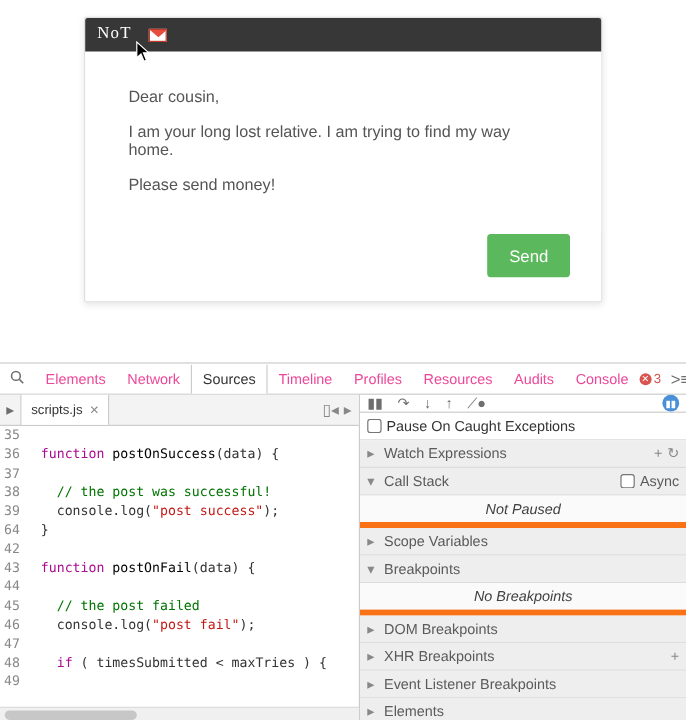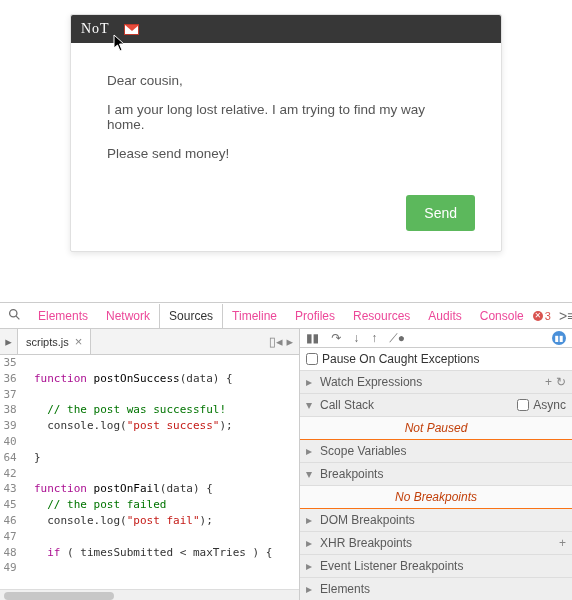--- a/index.html
+++ b/index.html
@@ -52,21 +52,21 @@
 
 .dt-right { flex: 1; display: flex; flex-direction: column; font-size: 12px; overflow: hidden; }
 .debug-toolbar { display: flex; align-items: center; border-bottom: 1px solid #ccc; height: 26px; padding: 0 6px; gap: 12px; color: #6e6e6e; }
 .debug-toolbar .pause-circle { width: 14px; height: 14px; border-radius: 50%; background: #4a90d9; display: inline-flex; align-items: center; justify-content: center; color: #fff; font-size: 8px; margin-left: auto; }
 .debug-toolbar .db-ico { cursor: pointer; }
 .panel-row { display: flex; align-items: center; padding: 4px 6px; border-bottom: 1px solid #ddd; gap: 4px; }
 .panel-row.header { background: #eeeeee; font-weight: normal; color: #5a5a5a; }
 .panel-spacer { flex: 1; }
 .panel-icn { color: #888; cursor: pointer; }
 .chk { width: 12px; height: 12px; }
-.not-paused { text-align: center; color: #c2410c; font-style: italic; padding: 4px 0; border-bottom: 1px solid #f97316; background: #fafafa; }
+.not-paused { text-align: center; color: #404040; font-style: italic; padding: 4px 0; border-bottom: 5px solid #f97316; background: #fafafa; }
 
 .tri::before { content: "▸"; color:#888; margin-right:4px; }
 .tri.open::before { content: "▾"; }
 </style>
 </head>
 <body>
 
 <div class="app-wrap">
   <div class="email-window">
     <div class="titlebar">
@@ -121,24 +121,24 @@
           <span>▯◂</span>
           <span>▸</span>
         </div>
       </div>
       <div class="code-area" id="code-area">
           <div class="code-row"><div class="gutter-col">35</div><div class="code-col"></div></div>
           <div class="code-row"><div class="gutter-col">36</div><div class="code-col"><span class="kw">function </span><span class="fn">postOnSuccess</span><span>(data) {</span></div></div>
           <div class="code-row"><div class="gutter-col">37</div><div class="code-col"></div></div>
           <div class="code-row"><div class="gutter-col">38</div><div class="code-col"><span class="cmt">  // the post was successful!</span></div></div>
           <div class="code-row"><div class="gutter-col">39</div><div class="code-col"><span>  console.log(</span><span class="str">"post success"</span><span>);</span></div></div>
-          <div class="code-row"><div class="gutter-col">40</div><div class="code-col"></div></div>
           <div class="code-row"><div class="gutter-col">64</div><div class="code-col">}</div></div>
           <div class="code-row"><div class="gutter-col">42</div><div class="code-col"></div></div>
           <div class="code-row"><div class="gutter-col">43</div><div class="code-col"><span class="kw">function </span><span class="fn">postOnFail</span><span>(data) {</span></div></div>
+          <div class="code-row"><div class="gutter-col">44</div><div class="code-col"></div></div>
           <div class="code-row"><div class="gutter-col">45</div><div class="code-col"><span class="cmt">  // the post failed</span></div></div>
           <div class="code-row"><div class="gutter-col">46</div><div class="code-col"><span>  console.log(</span><span class="str">"post fail"</span><span>);</span></div></div>
           <div class="code-row"><div class="gutter-col">47</div><div class="code-col"></div></div>
           <div class="code-row"><div class="gutter-col">48</div><div class="code-col"><span>  </span><span class="kw">if</span><span> ( timesSubmitted &lt; maxTries ) {</span></div></div>
           <div class="code-row"><div class="gutter-col">49</div><div class="code-col"></div></div>
         </div>
       <div class="hscroll">
           <div class="hscroll-thumb"></div>
         </div>
     </div>

